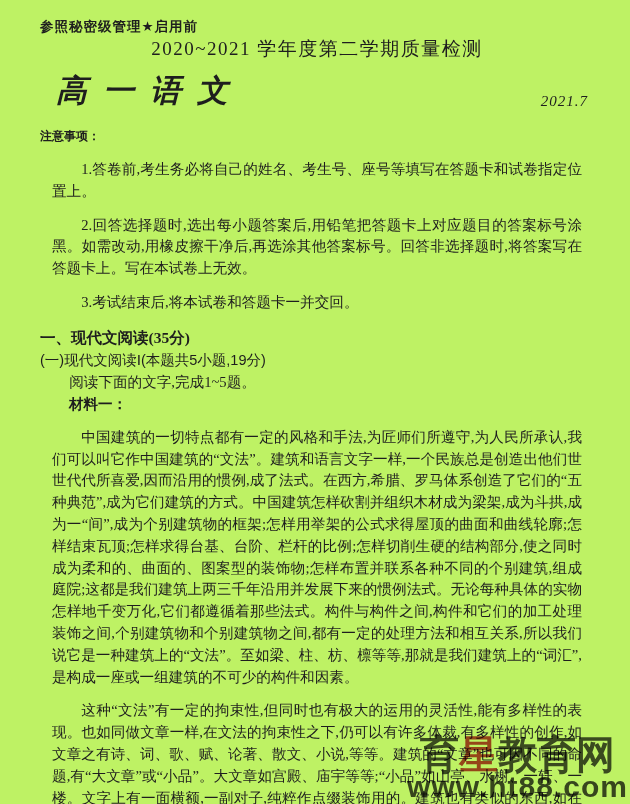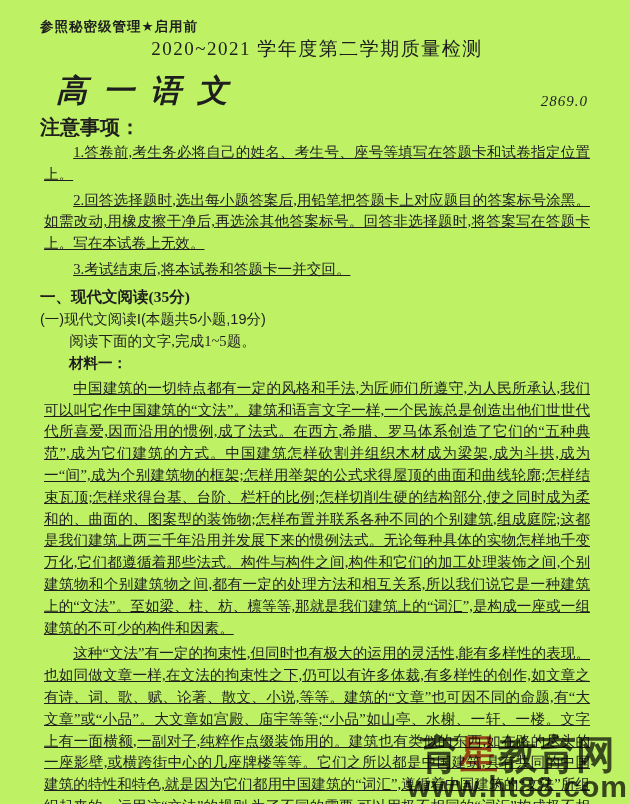--- a/index.html
+++ b/index.html
@@ -49,32 +49,31 @@
   .exam-date {
     position: absolute;
     right: 6px;
     bottom: 2px;
     font-size: 15px;
     letter-spacing: 1px;
   }
   .notice-heading {
     font-family: "Liberation Sans", "DejaVu Sans", sans-serif;
     font-weight: bold;
-    font-size: 20px;
-    margin-top: 4px;
+    font-size: 12px;
+    margin-top: 13px;
     line-height: 22px;
   }
   .body-text, .notice p {
-    margin: 4px;
+    margin: 12px;
     font-size: 14.6px;
     line-height: 21.8px;
     text-align: justify;
     text-indent: 2em;
     word-break: break-all;
-    text-decoration: underline;
   }
   .part-heading {
     font-family: Liberation Serif, serif;
     font-weight: bold;
     font-size: 15.5px;
     line-height: 23px;
     margin-top: 3px;
   }
   .subpart-heading {
     font-family: "Liberation Sans", "DejaVu Sans", sans-serif;
@@ -126,21 +125,21 @@
 
 <div class="page">
   <div class="content">
 
     <div class="classification">参照秘密级管理★启用前</div>
 
     <div class="session">2020~2021 学年度第二学期质量检测</div>
 
     <div class="title-row">
       <span class="main-title">高一语文</span>
-      <span class="exam-date">2869.0</span>
+      <span class="exam-date">2021.7</span>
     </div>
 
     <div class="notice-heading">注意事项：</div>
 
     <div class="notice">
       <p>1.答卷前,考生务必将自己的姓名、考生号、座号等填写在答题卡和试卷指定位置上。</p>
       <p>2.回答选择题时,选出每小题答案后,用铅笔把答题卡上对应题目的答案标号涂黑。如需改动,用橡皮擦干净后,再选涂其他答案标号。回答非选择题时,将答案写在答题卡上。写在本试卷上无效。</p>
       <p>3.考试结束后,将本试卷和答题卡一并交回。</p>
     </div>
 

